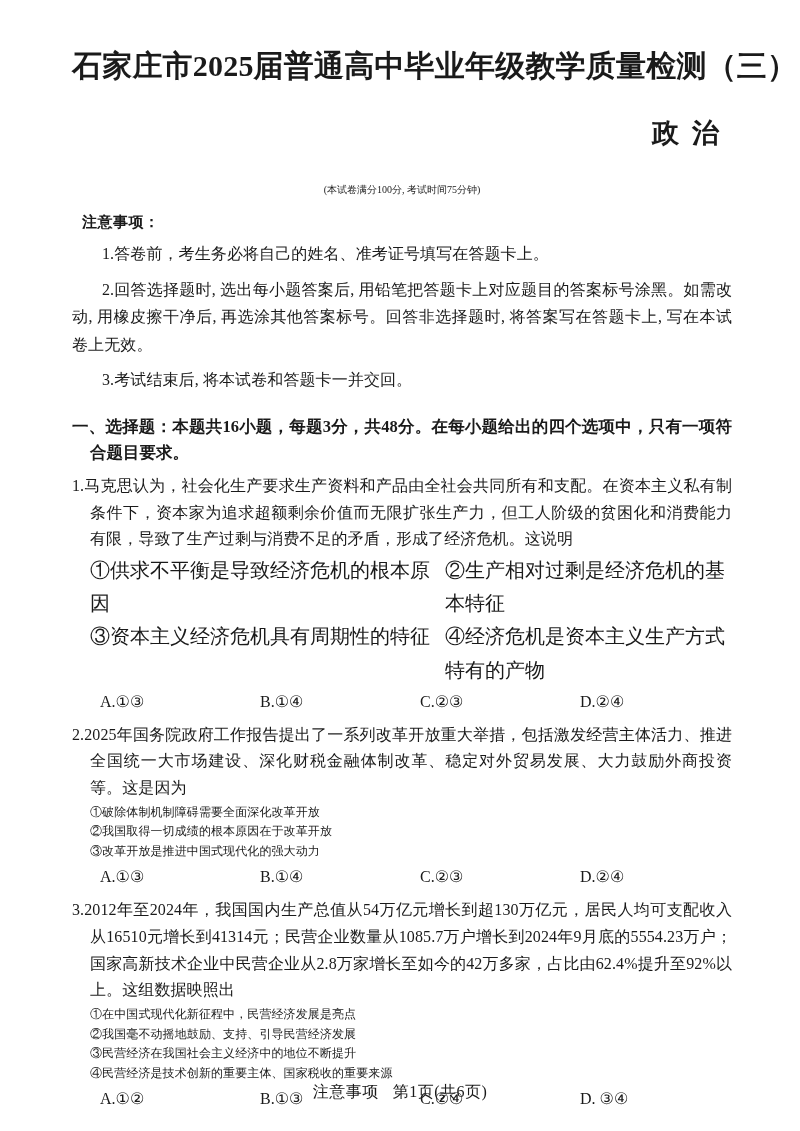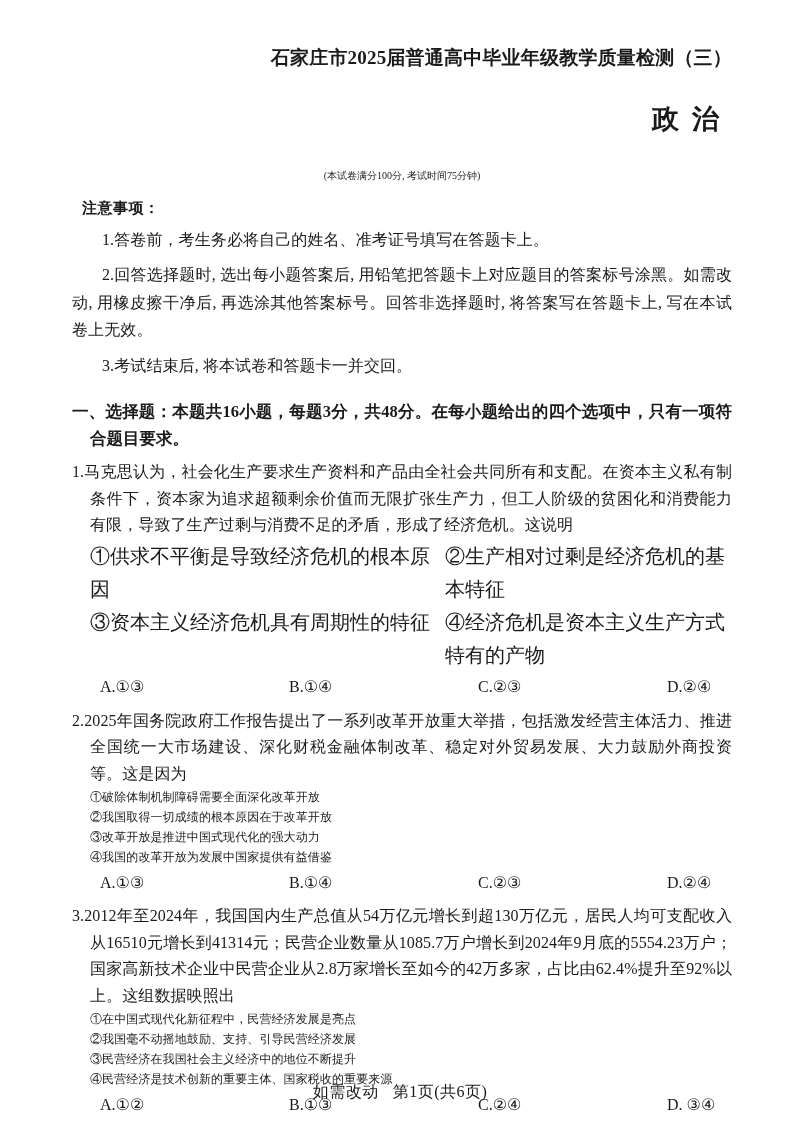--- a/index.html
+++ b/index.html
@@ -24,22 +24,22 @@
   }
   .content {
     position: absolute;
     left: 72px;
     top: 0;
     width: 660px;
   }
 
   
   .exam-title {
-    text-align: right;
-    font-size: 19px;
+    text-align: left;
+    font-size: 30px;
     font-weight: bold;
     letter-spacing: 0.2px;
     margin-top: 46px;
     line-height: 1.3;
     white-space: nowrap;
   }
   .subject-title {
     text-align: right;
     font-size: 27px;
     font-weight: bold;
@@ -115,21 +115,20 @@
   }
   .opts-grid .row .cell-a { width: 355px; flex: none; }
   .opts-grid .row .cell-b { flex: 1; }
 
   .answers {
     display: flex;
     font-size: 16px;
     line-height: 1.7;
     padding-left: 28px;
     margin-top: 1px;
-    gap: 29px;
   }
   .answers .ans { width: 160px; flex: none; }
   .answers .ans:last-child { width: auto; }
 
   
   .footer {
     position: absolute;
     left: 0;
     right: 0;
     bottom: 28px;
@@ -175,21 +174,20 @@
         <div class="ans">D.②④</div>
       </div>
     </div>
 
     <div class="question">
       <div class="q-stem"><span>2.</span><span>2025年国务院政府工作报告提出了一系列改革开放重大举措，包括激发经营主体活力、推进全国统一大市场建设、深化财税金融体制改革、稳定对外贸易发展、大力鼓励外商投资等。这是因为</span></div>
       <div class="opts-stack">
         <div class="opt-line">①破除体制机制障碍需要全面深化改革开放</div>
         <div class="opt-line">②我国取得一切成绩的根本原因在于改革开放</div>
         <div class="opt-line">③改革开放是推进中国式现代化的强大动力</div>
-        <div class="opt-line">④我国的改革开放为发展中国家提供有益借鉴</div>
       </div>
       <div class="answers">
         <div class="ans">A.①③</div>
         <div class="ans">B.①④</div>
         <div class="ans">C.②③</div>
         <div class="ans">D.②④</div>
       </div>
     </div>
 
     <div class="question">
@@ -203,14 +201,14 @@
       <div class="answers">
         <div class="ans">A.①②</div>
         <div class="ans">B.①③</div>
         <div class="ans">C.②④</div>
         <div class="ans">D. ③④</div>
       </div>
     </div>
 
   </div>
 
-  <div class="footer"><span>如需改动</span><span class="f-sep"></span><span>第1页(共6页)</span></div>
+  <div class="footer"><span>注意事项</span><span class="f-sep"></span><span>第1页(共6页)</span></div>
 </div>
 
 </body></html>

